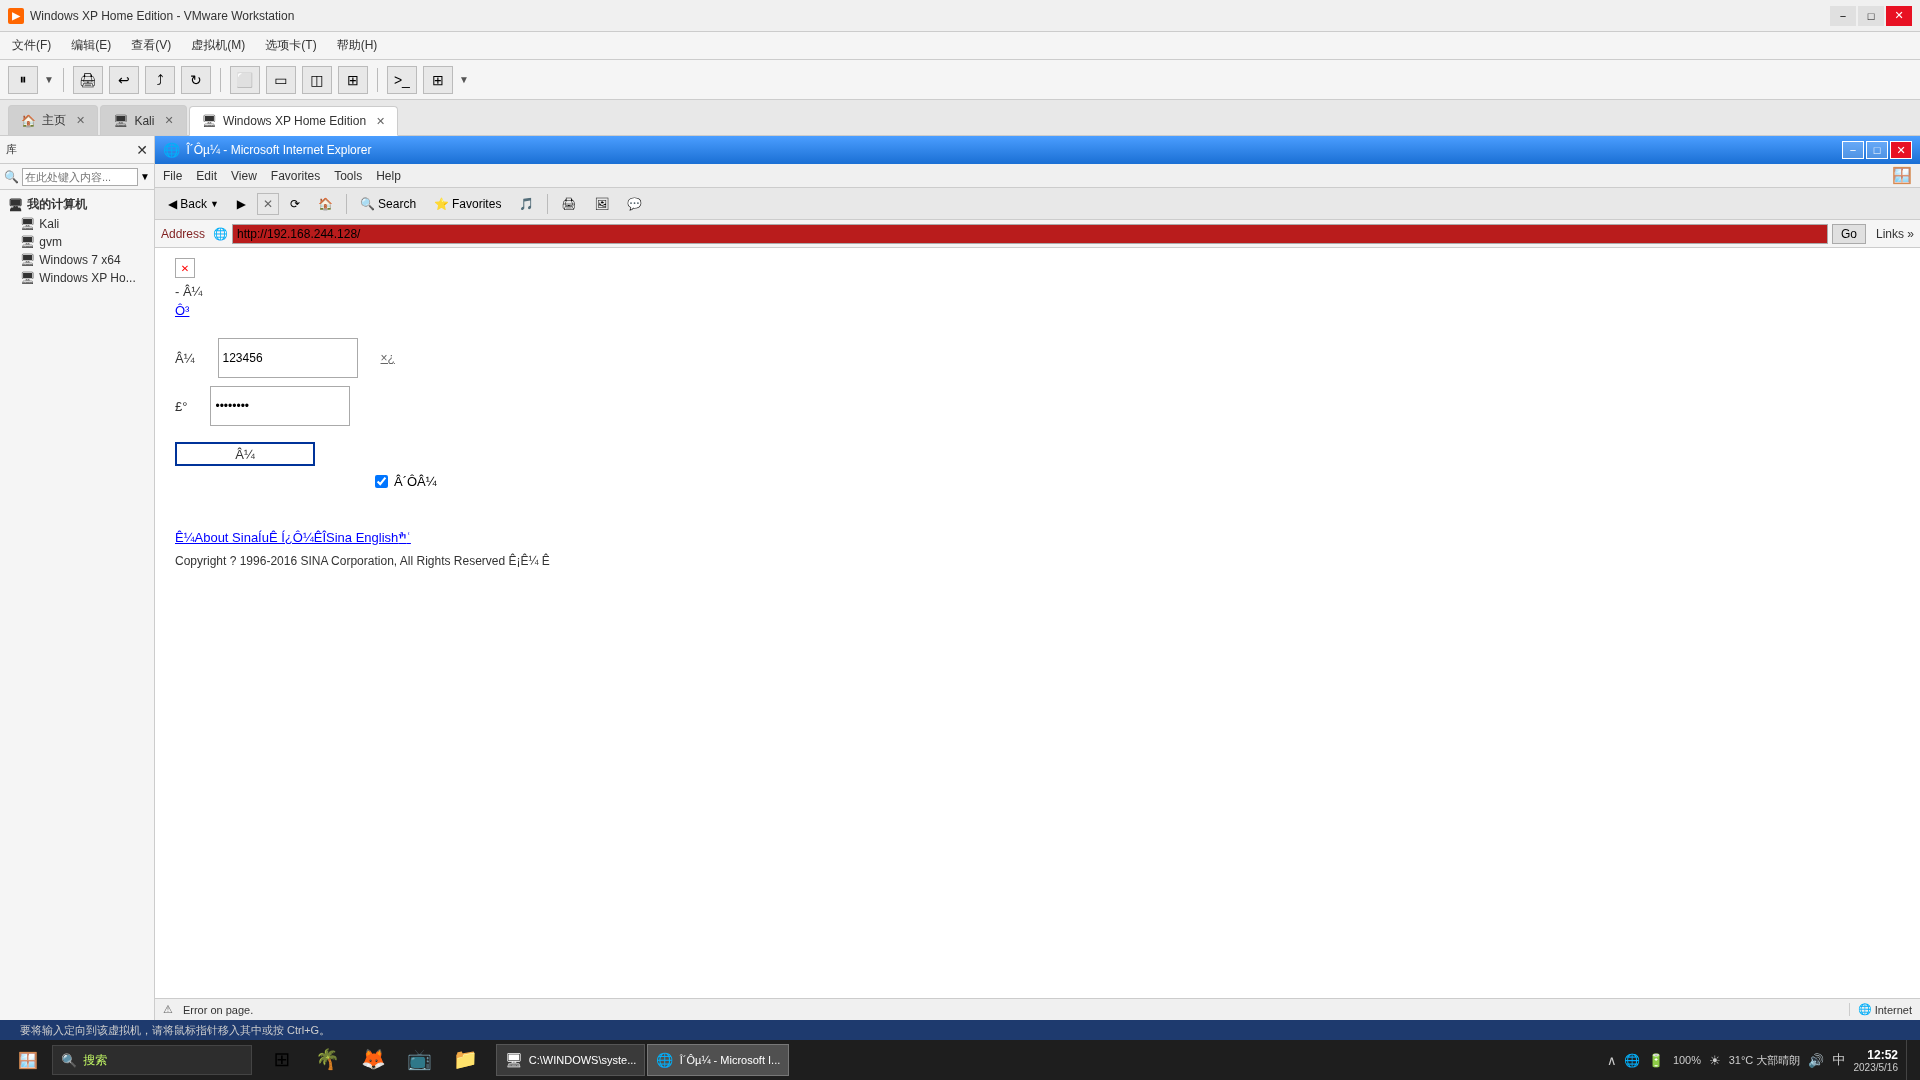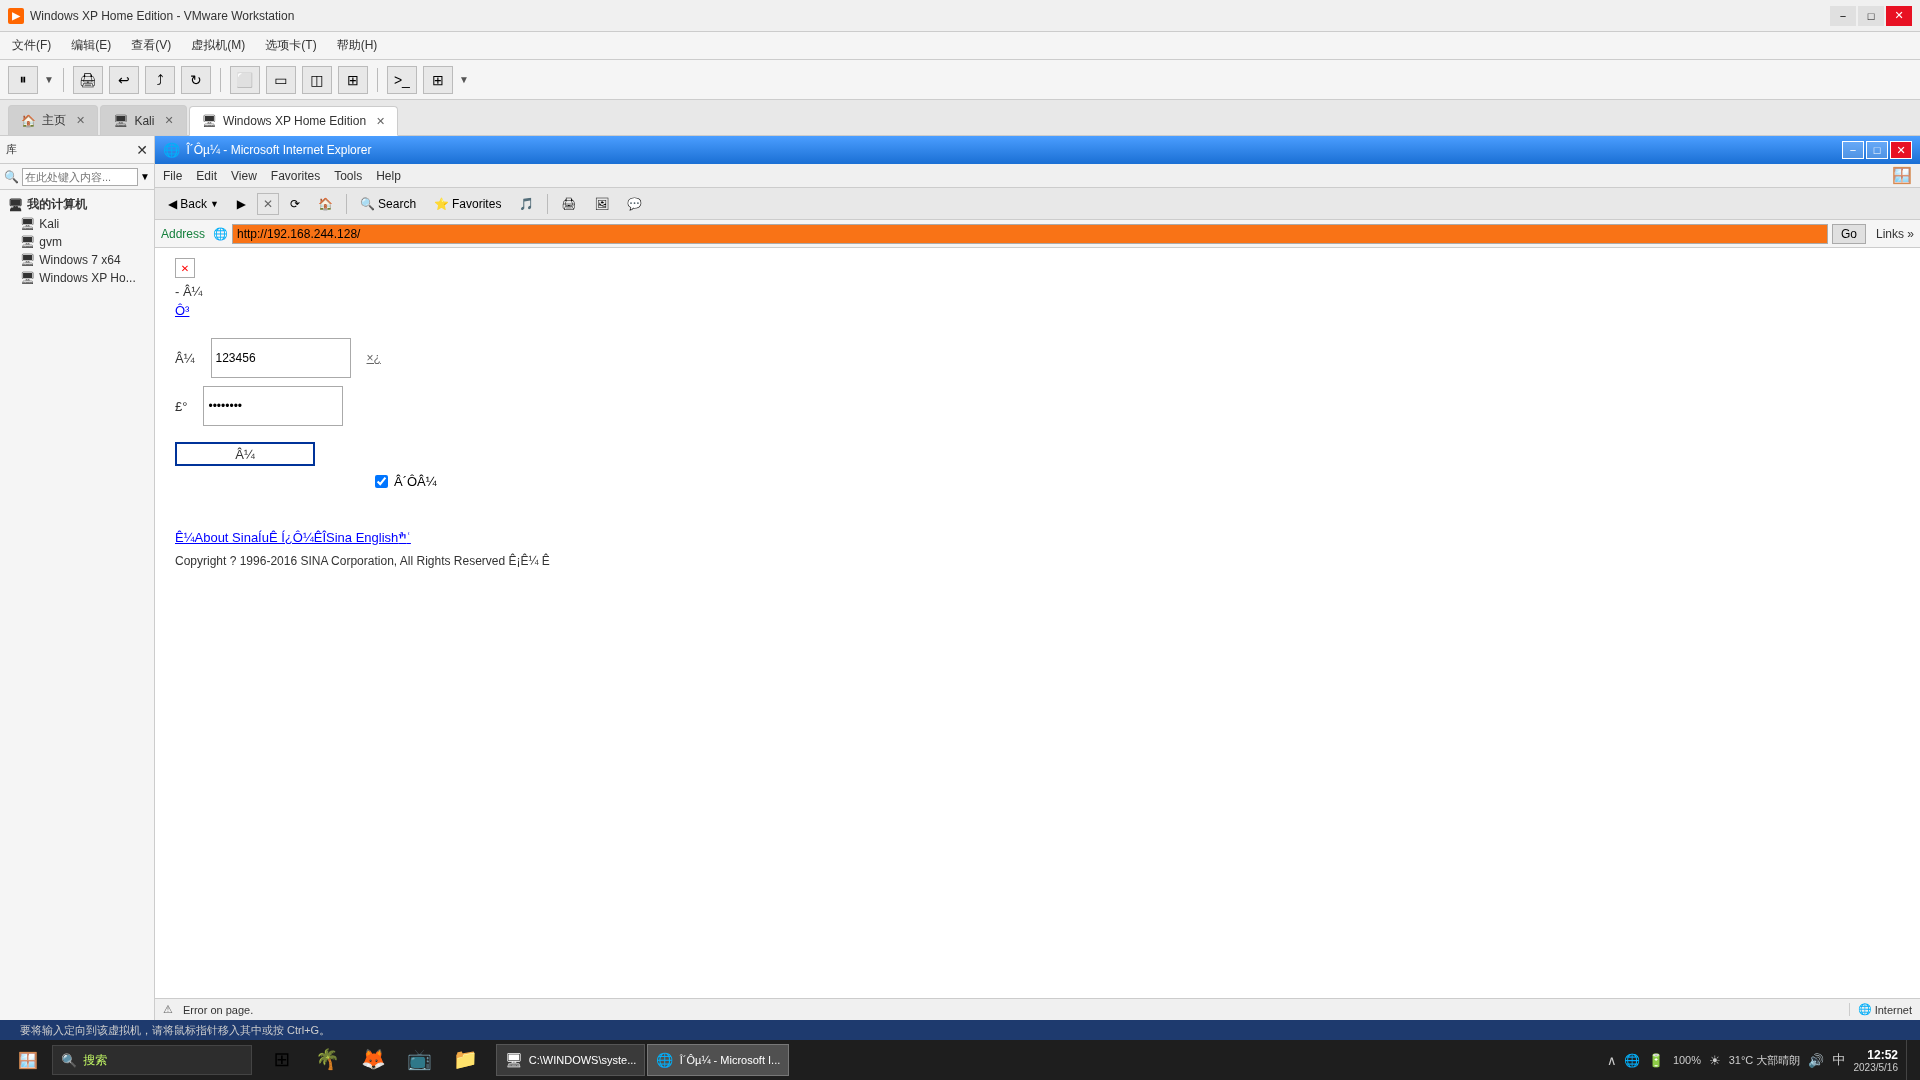--- a/index.html
+++ b/index.html
@@ -204,28 +204,28 @@
 
     .ie-addressbar {
       height: 28px;
       background: #f5f5f5;
       display: flex;
       align-items: center;
       padding: 0 6px;
       gap: 4px;
       border-bottom: 1px solid #ccc;
     }
-    .ie-addressbar .addr-label { font-size: 12px; color: #15803d; margin-right: 4px; }
+    .ie-addressbar .addr-label { font-size: 12px; color: #7f1d1d; margin-right: 4px; }
     .ie-addressbar .addr-input {
       flex: 1;
       height: 20px;
       border: 1px solid #aaa;
       padding: 0 4px;
       font-size: 12px;
-      background: #f97316;
+      background: #b91c1c;
     }
     .ie-addressbar .addr-go {
       height: 20px;
       padding: 0 8px;
       border: 1px solid #aaa;
       background: #e0e0e0;
       cursor: pointer;
       font-size: 12px;
     }
     .ie-addressbar .addr-links { font-size: 12px; color: #333; margin-left: 6px; }
@@ -249,21 +249,21 @@
     .ie-content .garbled-link { color: #0000ff; text-decoration: underline; cursor: pointer; font-size: 13px; }
 
     .ie-form { margin-top: 20px; }
     .ie-form ul { list-style: none; padding: 0; }
     .ie-form ul li {
       display: flex;
       align-items: center;
       margin-bottom: 8px;
       font-size: 13px;
       color: #333;
-      gap: 16px;
+      gap: 23px;
     }
     .ie-form input[type="text"],
     .ie-form input[type="password"] {
       width: 140px;
       height: 40px;
       border: 1px solid #aaa;
       padding: 0 4px;
       font-size: 12px;
     }
     .ie-form .clear-btn {

